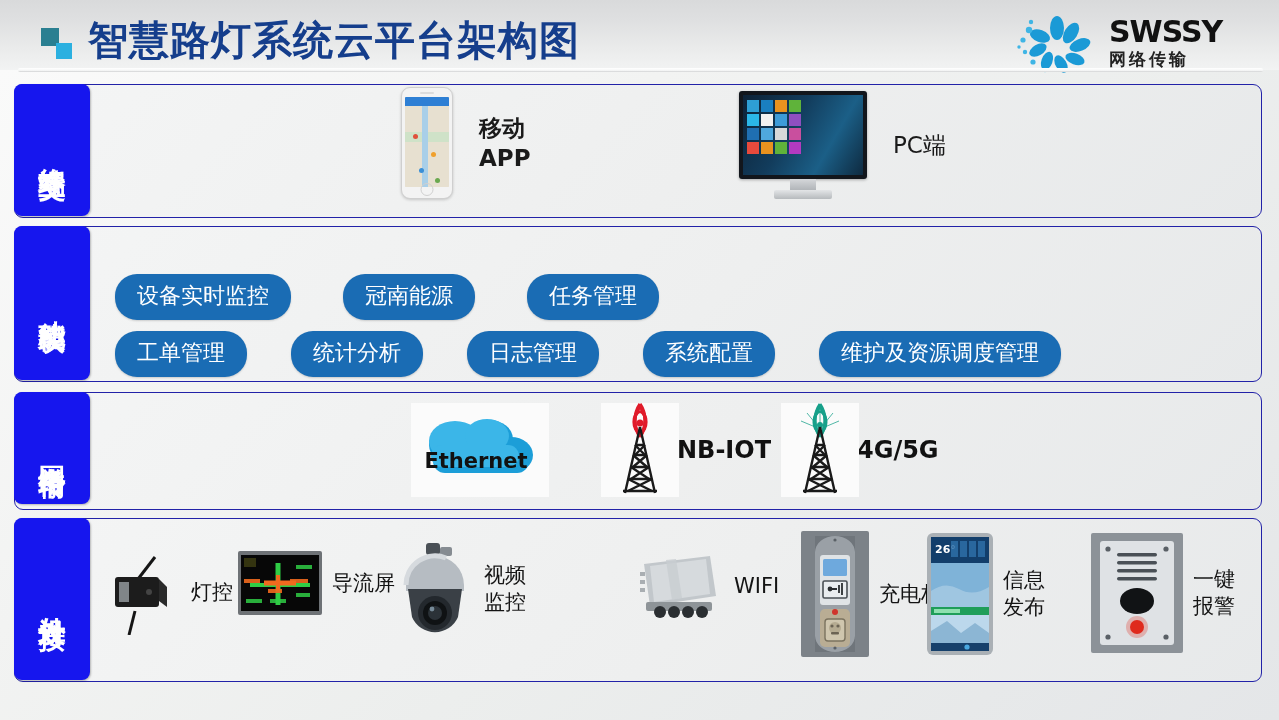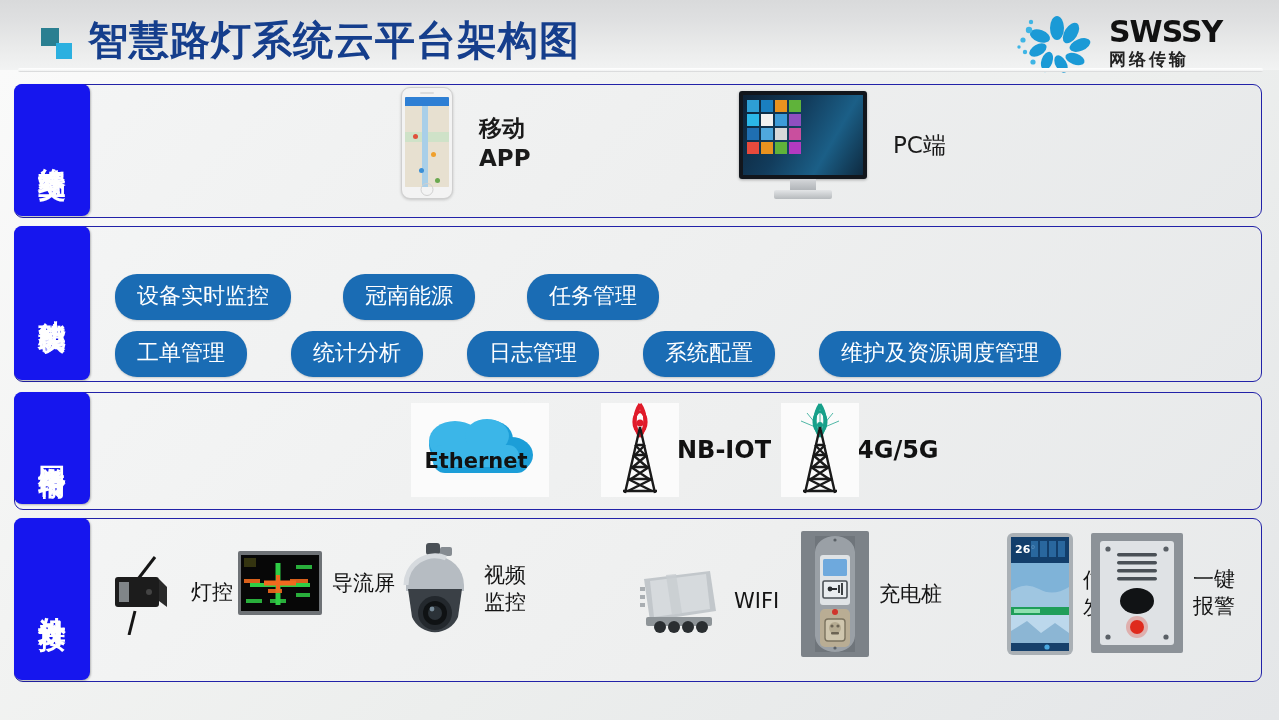--- a/index.html
+++ b/index.html
@@ -163,23 +163,23 @@
   
   .dev-item { position: absolute; display: flex; align-items: center; }
   .dev-label {
     font-size: 21px; color: #141414; line-height: 27px; margin-left: 10px;
     white-space: pre-line; font-family: "DejaVu Sans", "Liberation Sans", sans-serif;
   }
   #dev-light   { left: 14px;  top: 30px; }
   #dev-guide   { left: 147px; top: 32px; }
   #dev-video   { left: 305px; top: 20px; }
   #dev-weather { left: 422px; top: 20px; }
-  #dev-wifi    { left: 545px; top: 46px; text-align: center; }
+  #dev-wifi    { left: 545px; top: 31px; text-align: center; }
   #dev-charge  { left: 710px; top: 12px; }
-  #dev-info    { left: 916px; top: 14px; justify-content: flex-end; }
+  #dev-info    { left: 836px; top: 14px; justify-content: flex-end; }
   #dev-alarm   { left: 1000px; top: 14px; }
 </style>
 </head>
 <body>
 
 <div id="header">
 
   <div id="title-marks">
     <span class="sq a"></span>
     <span class="sq b"></span>

